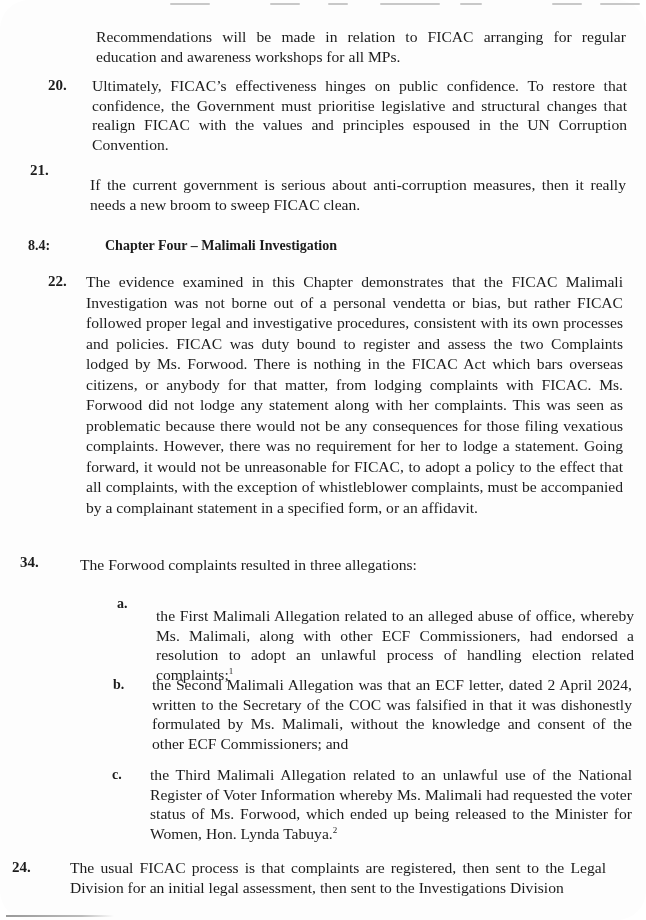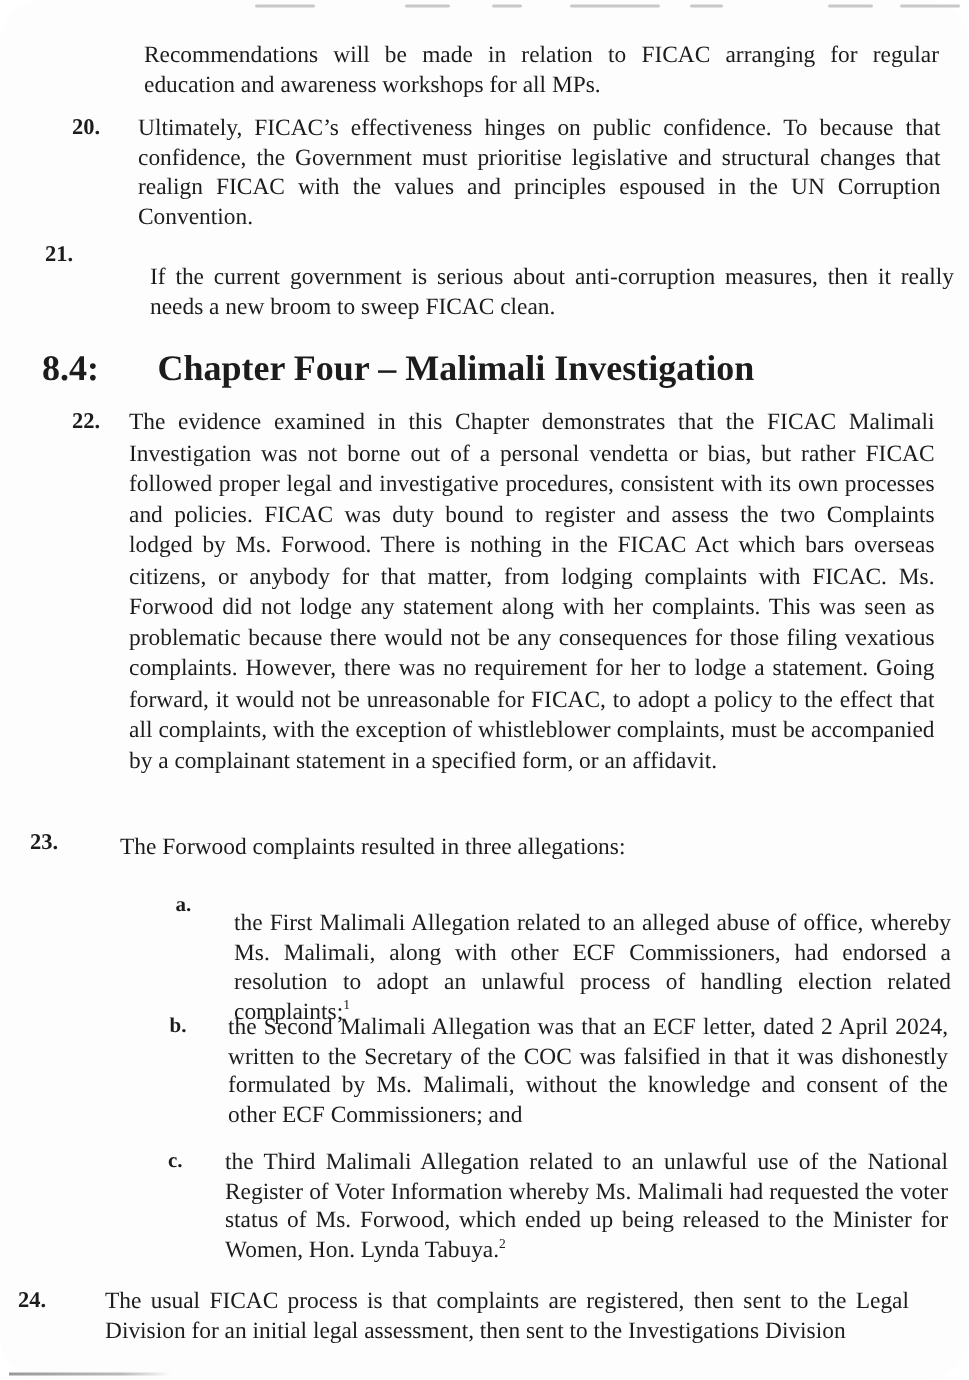--- a/index.html
+++ b/index.html
@@ -46,21 +46,21 @@
     font-size: 15px;
     line-height: 19.6px;
   }
   .body-text {
     text-align: justify;
     text-align-last: left;
   }
   .heading {
     position: absolute;
     font-weight: bold;
-    font-size: 24px;
+    font-size: 14px;
     line-height: 24px;
   }
   .heading .hnum {
     position: absolute;
     left: 0;
   }
   .heading .htitle {
     position: absolute;
     left: 77px;
     white-space: nowrap;
@@ -99,34 +99,34 @@
     <span style="left:248px;width:20px;"></span>
     <span style="left:300px;width:60px;"></span>
     <span style="left:380px;width:22px;"></span>
     <span style="left:472px;width:30px;"></span>
     <span style="left:520px;width:40px;"></span>
   </div>
 
   <div class="para body-text" style="left:96px; top:27px; width:530px;">Recommendations will be made in relation to FICAC arranging for regular education and awareness workshops for all MPs.</div>
 
   <div class="num" style="left:48px; top:76px;">20.</div>
-  <div class="para body-text" style="left:92px; top:76px; width:535px;">Ultimately, FICAC’s effectiveness hinges on public confidence. To because that confidence, the Government must prioritise legislative and structural changes that realign FICAC with the values and principles espoused in the UN Corruption Convention.</div>
+  <div class="para body-text" style="left:92px; top:76px; width:535px;">Ultimately, FICAC’s effectiveness hinges on public confidence. To restore that confidence, the Government must prioritise legislative and structural changes that realign FICAC with the values and principles espoused in the UN Corruption Convention.</div>
 
   <div class="num" style="left:30px; top:161px;">21.</div>
-  <div class="para body-text" style="left:100px; top:175px; width:536px;">If the current government is serious about anti-corruption measures, then it really needs a new broom to sweep FICAC clean.</div>
+  <div class="para body-text" style="left:90px; top:175px; width:536px;">If the current government is serious about anti-corruption measures, then it really needs a new broom to sweep FICAC clean.</div>
 
   <div class="heading" style="left:28px; top:234px; width:420px; height:24px;">
     <span class="hnum">8.4:</span>
     <span class="htitle">Chapter Four – Malimali Investigation</span>
   </div>
 
   <div class="num" style="left:28px; top:272px;margin-left:20px;">22.</div>
   <div class="para body-text" style="left:86px; top:272px; width:537px; line-height:20.5px;">The evidence examined in this Chapter demonstrates that the FICAC Malimali Investigation was not borne out of a personal vendetta or bias, but rather FICAC followed proper legal and investigative procedures, consistent with its own processes and policies. FICAC was duty bound to register and assess the two Complaints lodged by Ms. Forwood. There is nothing in the FICAC Act which bars overseas citizens, or anybody for that matter, from lodging complaints with FICAC. Ms. Forwood did not lodge any statement along with her complaints. This was seen as problematic because there would not be any consequences for those filing vexatious complaints. However, there was no requirement for her to lodge a statement. Going forward, it would not be unreasonable for FICAC, to adopt a policy to the effect that all complaints, with the exception of whistleblower complaints, must be accompanied by a complainant statement in a specified form, or an affidavit.</div>
 
-  <div class="num" style="left:20px; top:553px;">23.</div>
+  <div class="num" style="left:20px; top:553px;">34.</div>
   <div class="para" style="left:80px; top:555px; width:540px;">The Forwood complaints resulted in three allegations:</div>
 
   <div class="sub-letter" style="left:117px; top:596px;">a.</div>
   <div class="sub-item body-text" style="left:156px; top:594px; width:478px;margin-top:12px;">
     <span>the First Malimali Allegation related to an alleged abuse of office, whereby Ms. Malimali, along with other ECF Commissioners, had endorsed a resolution to adopt an unlawful process of handling election related complaints;</span><sup>1</sup>
   </div>
 
   <div class="sub-letter" style="left:113px; top:677px;">b.</div>
   <div class="sub-item body-text" style="left:152px; top:675px; width:480px;">
     <span>the Second Malimali Allegation was that an ECF letter, dated 2 April 2024, written to the Secretary of the COC was falsified in that it was dishonestly formulated by Ms. Malimali, without the knowledge and consent of the other ECF Commissioners; and</span>

